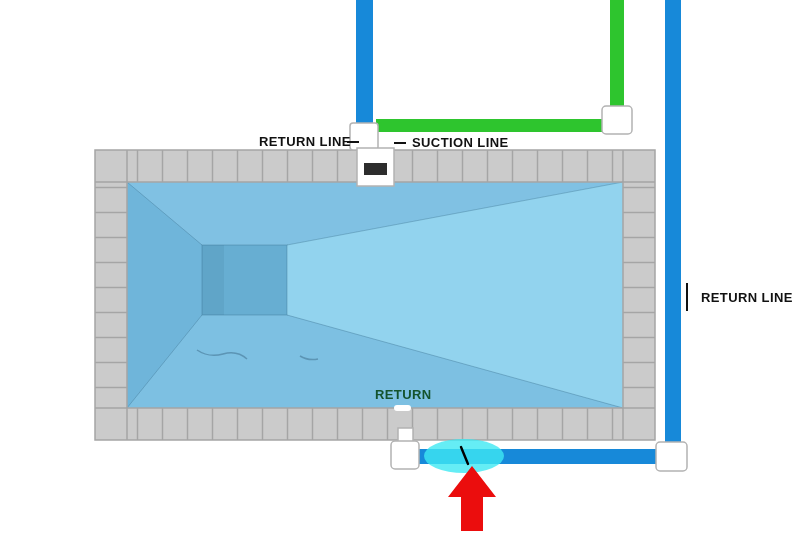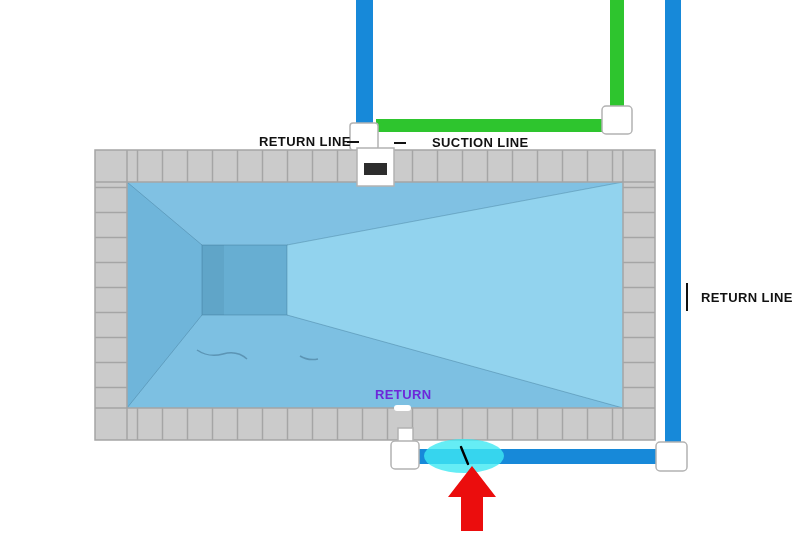--- a/index.html
+++ b/index.html
@@ -1,19 +1,19 @@
 <!DOCTYPE html>
 <html style="--pipe-blue: #1789d9; --pipe-green: #2ec52e; --fitting-white: #ffffff; --fitting-stroke: #b3b3b3; --pool-border: #cbcbcb; --pool-border-line: #a5a5a5; --water-base: #8ccbe9; --water-top-wall: #80c1e3; --water-right-wall: #92d3ee; --water-bottom-wall: #7dc0e2; --water-left-wall: #6fb5da; --water-floor: #67aed2; --highlight-cyan: #3fe8f2; --arrow-red: #eb0d0d; --label-black: #111111; --skimmer-dark: #2d2d2d;"><head>
 <meta charset="utf-8">
 <style>
   html,body{margin:0;padding:0;background:#fff}
   #canvas{position:relative;width:800px;height:533px;background:#fff;overflow:hidden;font-family:"Liberation Sans",sans-serif}
   #scene{position:absolute;left:0;top:0}
   .label{position:absolute;font-weight:700;font-size:13px;letter-spacing:.4px;color:var(--label-black,#111);white-space:nowrap;line-height:14px}
-  .label.light{color:#6d28d9}
+  .label.light{color:#14532d}
   .leader{position:absolute;background:var(--label-black,#111)}
   .tick{stroke:var(--pool-border-line,#a5a5a5);stroke-width:1.5}
   .pool-base{fill:var(--pool-border,#cbcbcb)}
   .outline{fill:none;stroke:var(--pool-border-line,#a5a5a5);stroke-width:1.5}
   .water{fill:var(--water-base,#8ccbe9)}
   .w-top{fill:var(--water-top-wall,#80c1e3)}
   .w-right{fill:var(--water-right-wall,#92d3ee)}
   .w-bottom{fill:var(--water-bottom-wall,#7dc0e2)}
   .w-left{fill:var(--water-left-wall,#6fb5da)}
   .w-floor{fill:var(--water-floor,#67aed2)}
@@ -111,21 +111,21 @@
     <g>
       <ellipse class="hl" cx="464" cy="456" rx="40" ry="17"></ellipse>
       <path class="crack" d="M461,447 L468,464"></path>
       <polygon class="arrow" points="472,466 448,497 461,497 461,531 483,531 483,497 496,497"></polygon>
     </g>
   </svg>
 
   <div class="label" style="left:259px;top:135px">RETURN LINE</div>
   <div class="leader" style="left:347px;top:141px;width:12px;height:2px"></div>
 
-  <div class="label" style="left:432px;top:136px">SUCTION LINE</div>
+  <div class="label" style="left:412px;top:136px">SUCTION LINE</div>
   <div class="leader" style="left:394px;top:142px;width:12px;height:2px"></div>
 
   <div class="label" style="left:701px;top:291px">RETURN LINE</div>
   <div class="leader" style="left:686px;top:283px;width:2px;height:28px"></div>
 
   <div class="label light" style="left:375px;top:388px">RETURN</div>
   <div class="jet" style="left:394px;top:405px;width:17px;height:6px"></div>
 
 </div>
 

